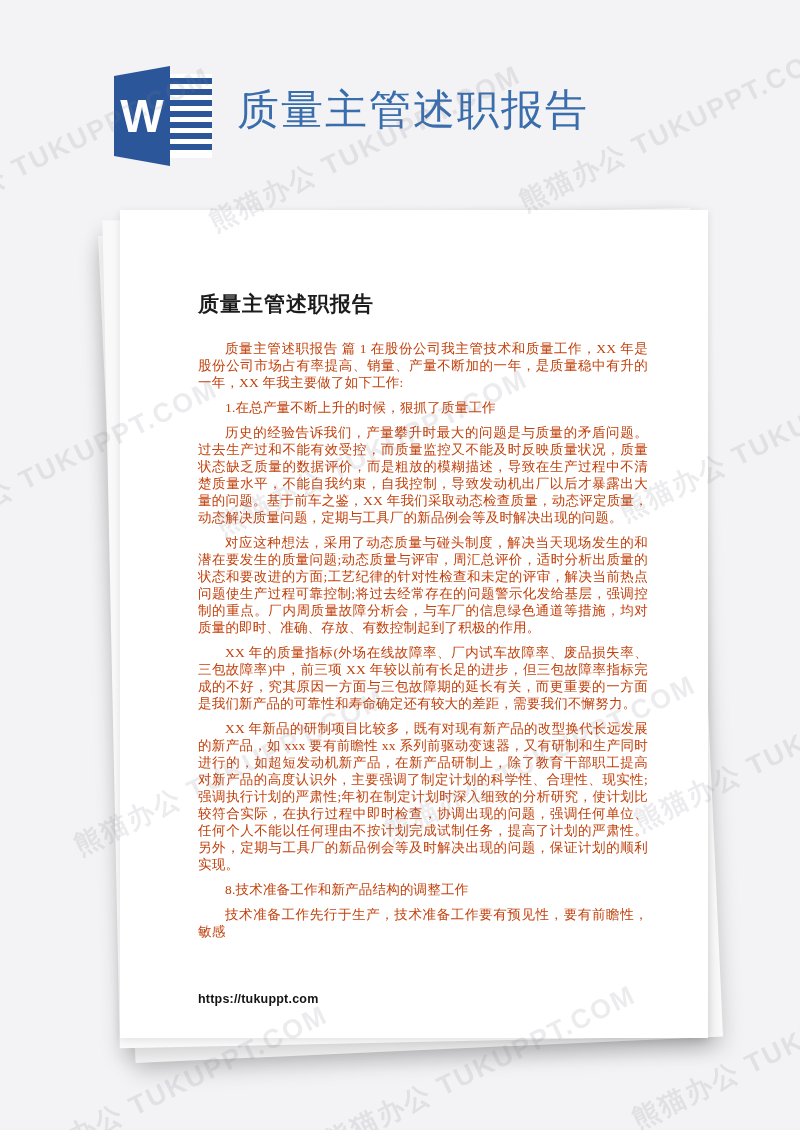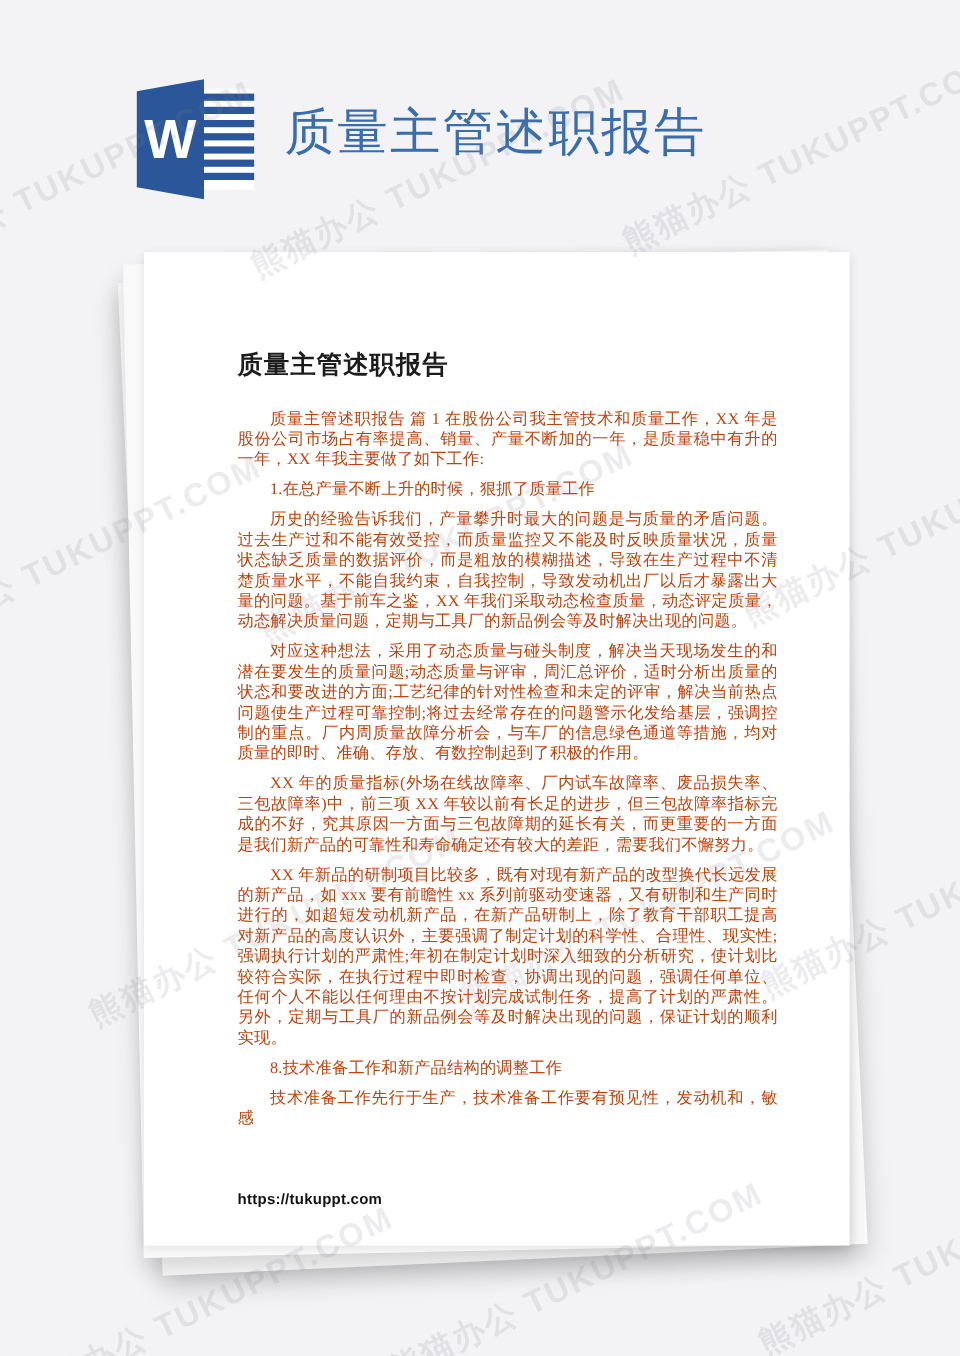--- a/index.html
+++ b/index.html
@@ -99,21 +99,21 @@
     <div class="page">
       <div class="doc-title">质量主管述职报告</div>
       <div class="doc-body">
           <div class="doc-p">质量主管述职报告 篇 1 在股份公司我主管技术和质量工作，XX 年是股份公司市场占有率提高、销量、产量不断加的一年，是质量稳中有升的一年，XX 年我主要做了如下工作:</div>
           <div class="doc-p doc-h">1.在总产量不断上升的时候，狠抓了质量工作</div>
           <div class="doc-p">历史的经验告诉我们，产量攀升时最大的问题是与质量的矛盾问题。过去生产过和不能有效受控，而质量监控又不能及时反映质量状况，质量状态缺乏质量的数据评价，而是粗放的模糊描述，导致在生产过程中不清楚质量水平，不能自我约束，自我控制，导致发动机出厂以后才暴露出大量的问题。基于前车之鉴，XX 年我们采取动态检查质量，动态评定质量，动态解决质量问题，定期与工具厂的新品例会等及时解决出现的问题。</div>
           <div class="doc-p">对应这种想法，采用了动态质量与碰头制度，解决当天现场发生的和潜在要发生的质量问题;动态质量与评审，周汇总评价，适时分析出质量的状态和要改进的方面;工艺纪律的针对性检查和未定的评审，解决当前热点问题使生产过程可靠控制;将过去经常存在的问题警示化发给基层，强调控制的重点。厂内周质量故障分析会，与车厂的信息绿色通道等措施，均对质量的即时、准确、存放、有数控制起到了积极的作用。</div>
           <div class="doc-p">XX 年的质量指标(外场在线故障率、厂内试车故障率、废品损失率、三包故障率)中，前三项 XX 年较以前有长足的进步，但三包故障率指标完成的不好，究其原因一方面与三包故障期的延长有关，而更重要的一方面是我们新产品的可靠性和寿命确定还有较大的差距，需要我们不懈努力。</div>
           <div class="doc-p">XX 年新品的研制项目比较多，既有对现有新产品的改型换代长远发展的新产品，如 xxx 要有前瞻性 xx 系列前驱动变速器，又有研制和生产同时进行的，如超短发动机新产品，在新产品研制上，除了教育干部职工提高对新产品的高度认识外，主要强调了制定计划的科学性、合理性、现实性;强调执行计划的严肃性;年初在制定计划时深入细致的分析研究，使计划比较符合实际，在执行过程中即时检查，协调出现的问题，强调任何单位、任何个人不能以任何理由不按计划完成试制任务，提高了计划的严肃性。另外，定期与工具厂的新品例会等及时解决出现的问题，保证计划的顺利实现。</div>
           <div class="doc-p doc-h">8.技术准备工作和新产品结构的调整工作</div>
-          <div class="doc-p">技术准备工作先行于生产，技术准备工作要有预见性，发动机和，敏感</div>
+          <div class="doc-p">技术准备工作先行于生产，技术准备工作要有预见性，要有前瞻性，敏感</div>
         </div>
       <div class="doc-footer">https://tukuppt.com</div>
     </div>
   </div>
 
   <div class="watermark-layer">
       <span class="wm" style="left: 55px; top: 150px;">熊猫办公 TUKUPPT.COM</span>
       <span class="wm" style="left: 365px; top: 148px;">熊猫办公 TUKUPPT.COM</span>
       <span class="wm" style="left: 675px; top: 128px;">熊猫办公 TUKUPPT.COM</span>
       <span class="wm" style="left: 62px; top: 462px;">熊猫办公 TUKUPPT.COM</span>

